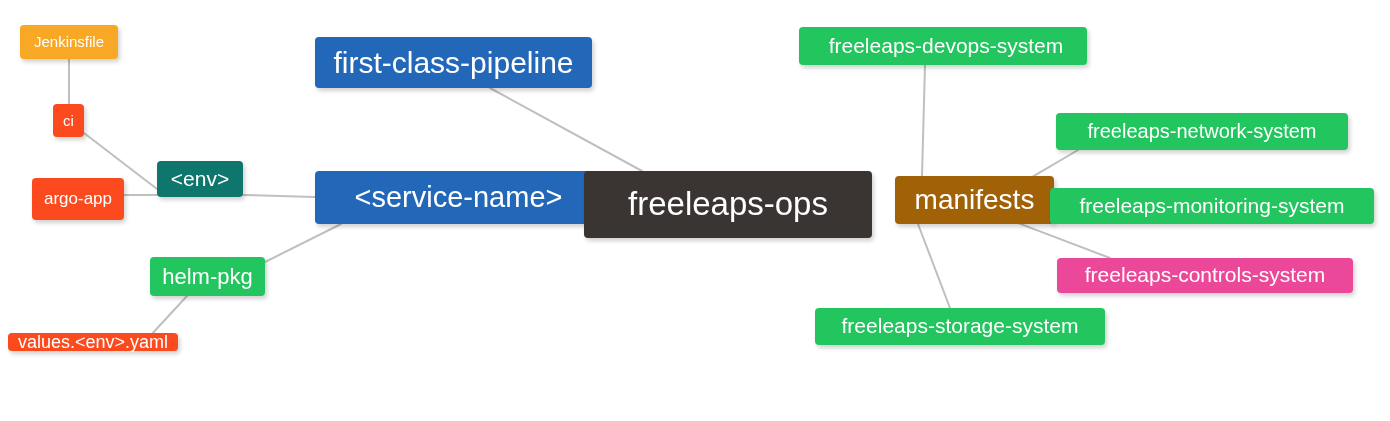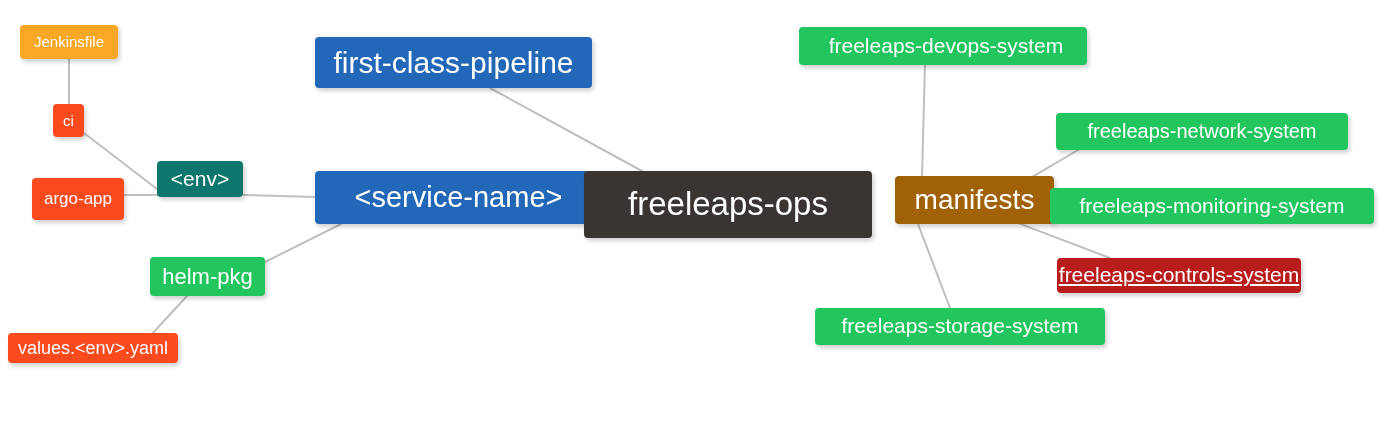--- a/index.html
+++ b/index.html
@@ -73,21 +73,21 @@
       </div>
       <div class="node" style="left: 32px; top: 178px; width: 92px; height: 42px; background: rgb(251, 74, 30); font-size: 17px;">
         <span class="node-label">argo-app</span>
       </div>
       <div class="node" style="left: 157px; top: 161px; width: 86px; height: 36px; background: #0f766e; font-size: 21px;">
         <span class="node-label">&lt;env&gt;</span>
       </div>
       <div class="node" style="left: 150px; top: 257px; width: 115px; height: 39px; background: rgb(34, 197, 94); font-size: 22px;">
         <span class="node-label">helm-pkg</span>
       </div>
-      <div class="node" style="left: 8px; top: 333px; width: 170px; height: 30px; background: rgb(251, 74, 30); font-size: 18px;">
+      <div class="node" style="left: 8px; top: 333px; width: 170px; height: 18px; background: rgb(251, 74, 30); font-size: 18px;">
         <span class="node-label">values.&lt;env&gt;.yaml</span>
       </div>
       <div class="node" style="left: 315px; top: 37px; width: 277px; height: 51px; background: rgb(35, 104, 184); font-size: 30px;">
         <span class="node-label">first-class-pipeline</span>
       </div>
       <div class="node" style="left: 315px; top: 171px; width: 287px; height: 53px; background: rgb(35, 104, 184); font-size: 29px;">
         <span class="node-label">&lt;service-name&gt;</span>
       </div>
       <div class="node" style="left: 584px; top: 171px; width: 288px; height: 67px; background: rgb(58, 53, 51); font-size: 33px;">
         <span class="node-label">freeleaps-ops</span>
@@ -97,20 +97,20 @@
       </div>
       <div class="node" style="left: 799px; top: 27px; width: 288px; height: 38px; background: rgb(34, 197, 94); font-size: 21px; padding-left: 16px;">
         <span class="node-label">freeleaps-devops-system</span>
       </div>
       <div class="node" style="left: 1056px; top: 113px; width: 292px; height: 37px; background: rgb(34, 197, 94); font-size: 20px;">
         <span class="node-label">freeleaps-network-system</span>
       </div>
       <div class="node" style="left: 1050px; top: 188px; width: 324px; height: 36px; background: rgb(34, 197, 94); font-size: 21px;">
         <span class="node-label">freeleaps-monitoring-system</span>
       </div>
-      <div class="node" style="left: 1057px; top: 258px; width: 244px; height: 35px; background: #b91c1c; font-size: 21px; text-decoration: underline;">
+      <div class="node" style="left: 1057px; top: 258px; width: 296px; height: 35px; background: #ec4899; font-size: 21px;">
         <span class="node-label">freeleaps-controls-system</span>
       </div>
       <div class="node" style="left: 815px; top: 308px; width: 290px; height: 37px; background: rgb(34, 197, 94); font-size: 21px;">
         <span class="node-label">freeleaps-storage-system</span>
       </div>
     </div>
 </div>
 
 </body></html>

